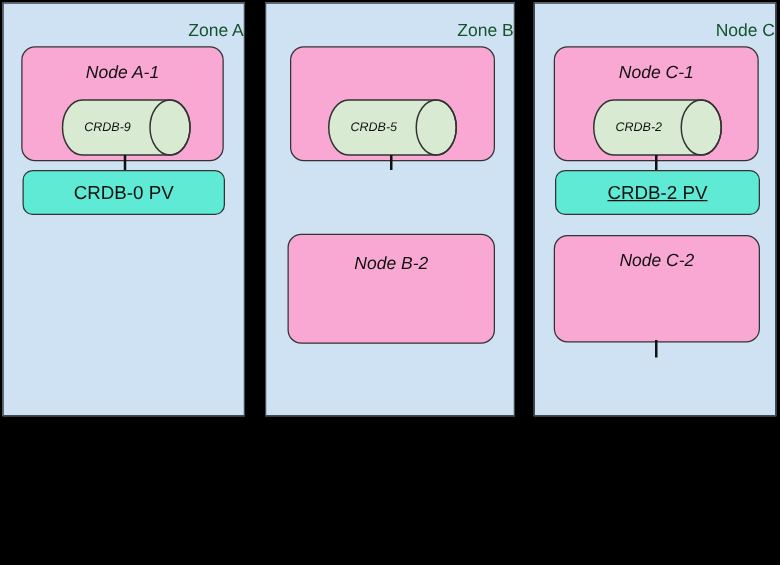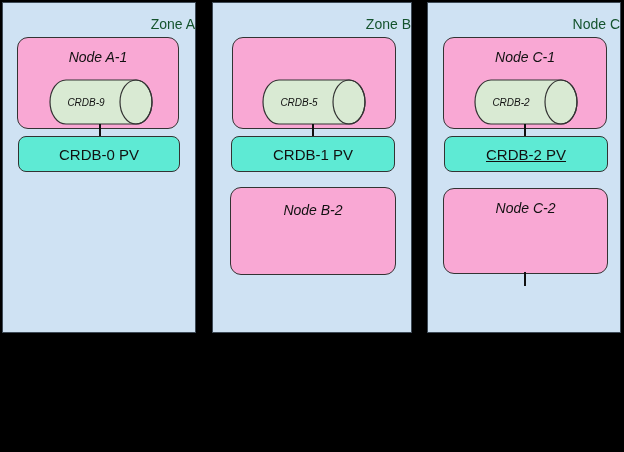--- a/index.html
+++ b/index.html
@@ -104,23 +104,20 @@
         <svg width="104" height="46" viewBox="0 0 104 46">
           <path d="M 87 1 H 17 A 16 22 0 0 0 17 45 H 87 A 16 22 0 0 0 87 1 Z" fill="#d9ead3" stroke="#333" stroke-width="1.2"></path>
           <ellipse cx="87" cy="23" rx="16" ry="22" fill="none" stroke="#333" stroke-width="1.2"></ellipse>
         </svg>
         <div class="cylinder-label">CRDB-5</div>
       </div>
     </div>
 
     <div class="connector" style="left:99px; top:121px; height:12px;"></div>
 
-    <div class="pv" style="left:18px; top:133px; width:164px; height:36px;">
-      <span>CRDB-1 PV</span>
-    </div>
 
     <div class="node" style="left:17px; top:184px; width:166px; height:88px;">
       <div class="node-label" style="top:14px;">Node B-2</div>
     </div>
   </div>
 
   <div class="zone" id="zone-c">
     <div class="zone-title">Node C</div>
 
     <div class="node" style="left:15px; top:34px; width:164px; height:92px;">

